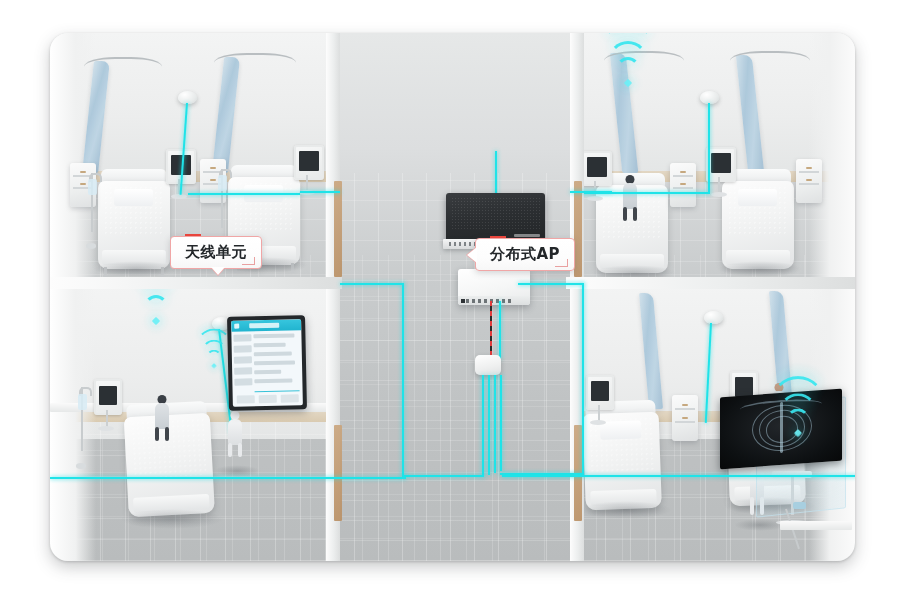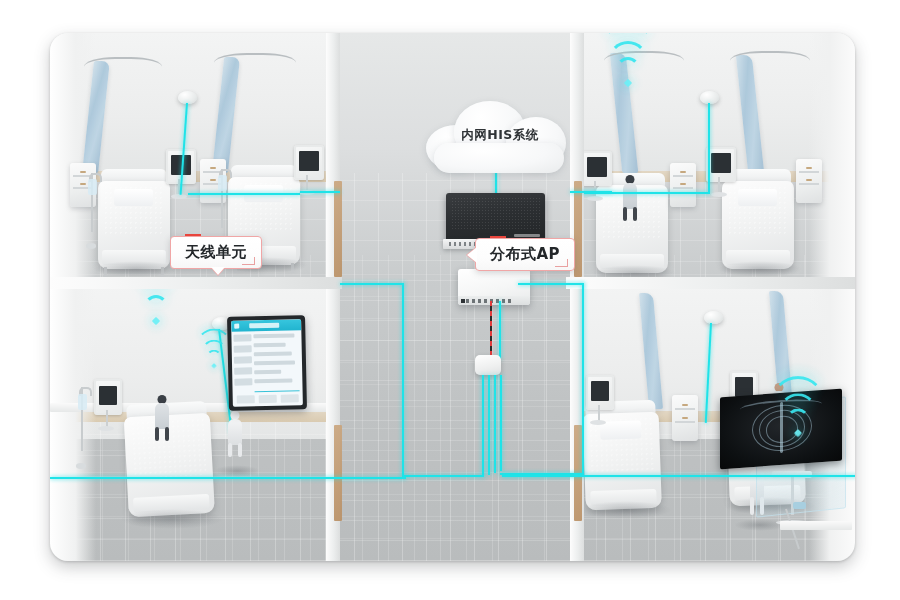--- a/index.html
+++ b/index.html
@@ -670,27 +670,20 @@
     <div class="partition" style="left:0;top:244px;width:292px;height:12px;"></div>
     <div class="partition" style="left:516px;top:244px;width:292px;height:12px;"></div>
 
     <div class="door" style="left:284px;top:148px;height:96px;"></div>
     <div class="door" style="left:284px;top:392px;height:96px;"></div>
     <div class="door" style="left:524px;top:148px;height:96px;"></div>
     <div class="door" style="left:524px;top:392px;height:96px;"></div>
 
     <div class="fiber v" style="left:445px;top:118px;height:64px;"></div>
 
-    <div class="cloud">
-      <div class="lobe l1"></div>
-        <div class="lobe l2"></div>
-        <div class="lobe l3"></div>
-        <div class="lobe l4"></div>
-      <div class="ctext">内网HIS系统</div>
-    </div>
 
     <div class="switchbox">
       <div class="vent"></div>
       <div class="brand"></div>
     </div>
     <div class="switchtray">
       <div class="ports"></div>
       <div class="leds"></div>
     </div>
 

